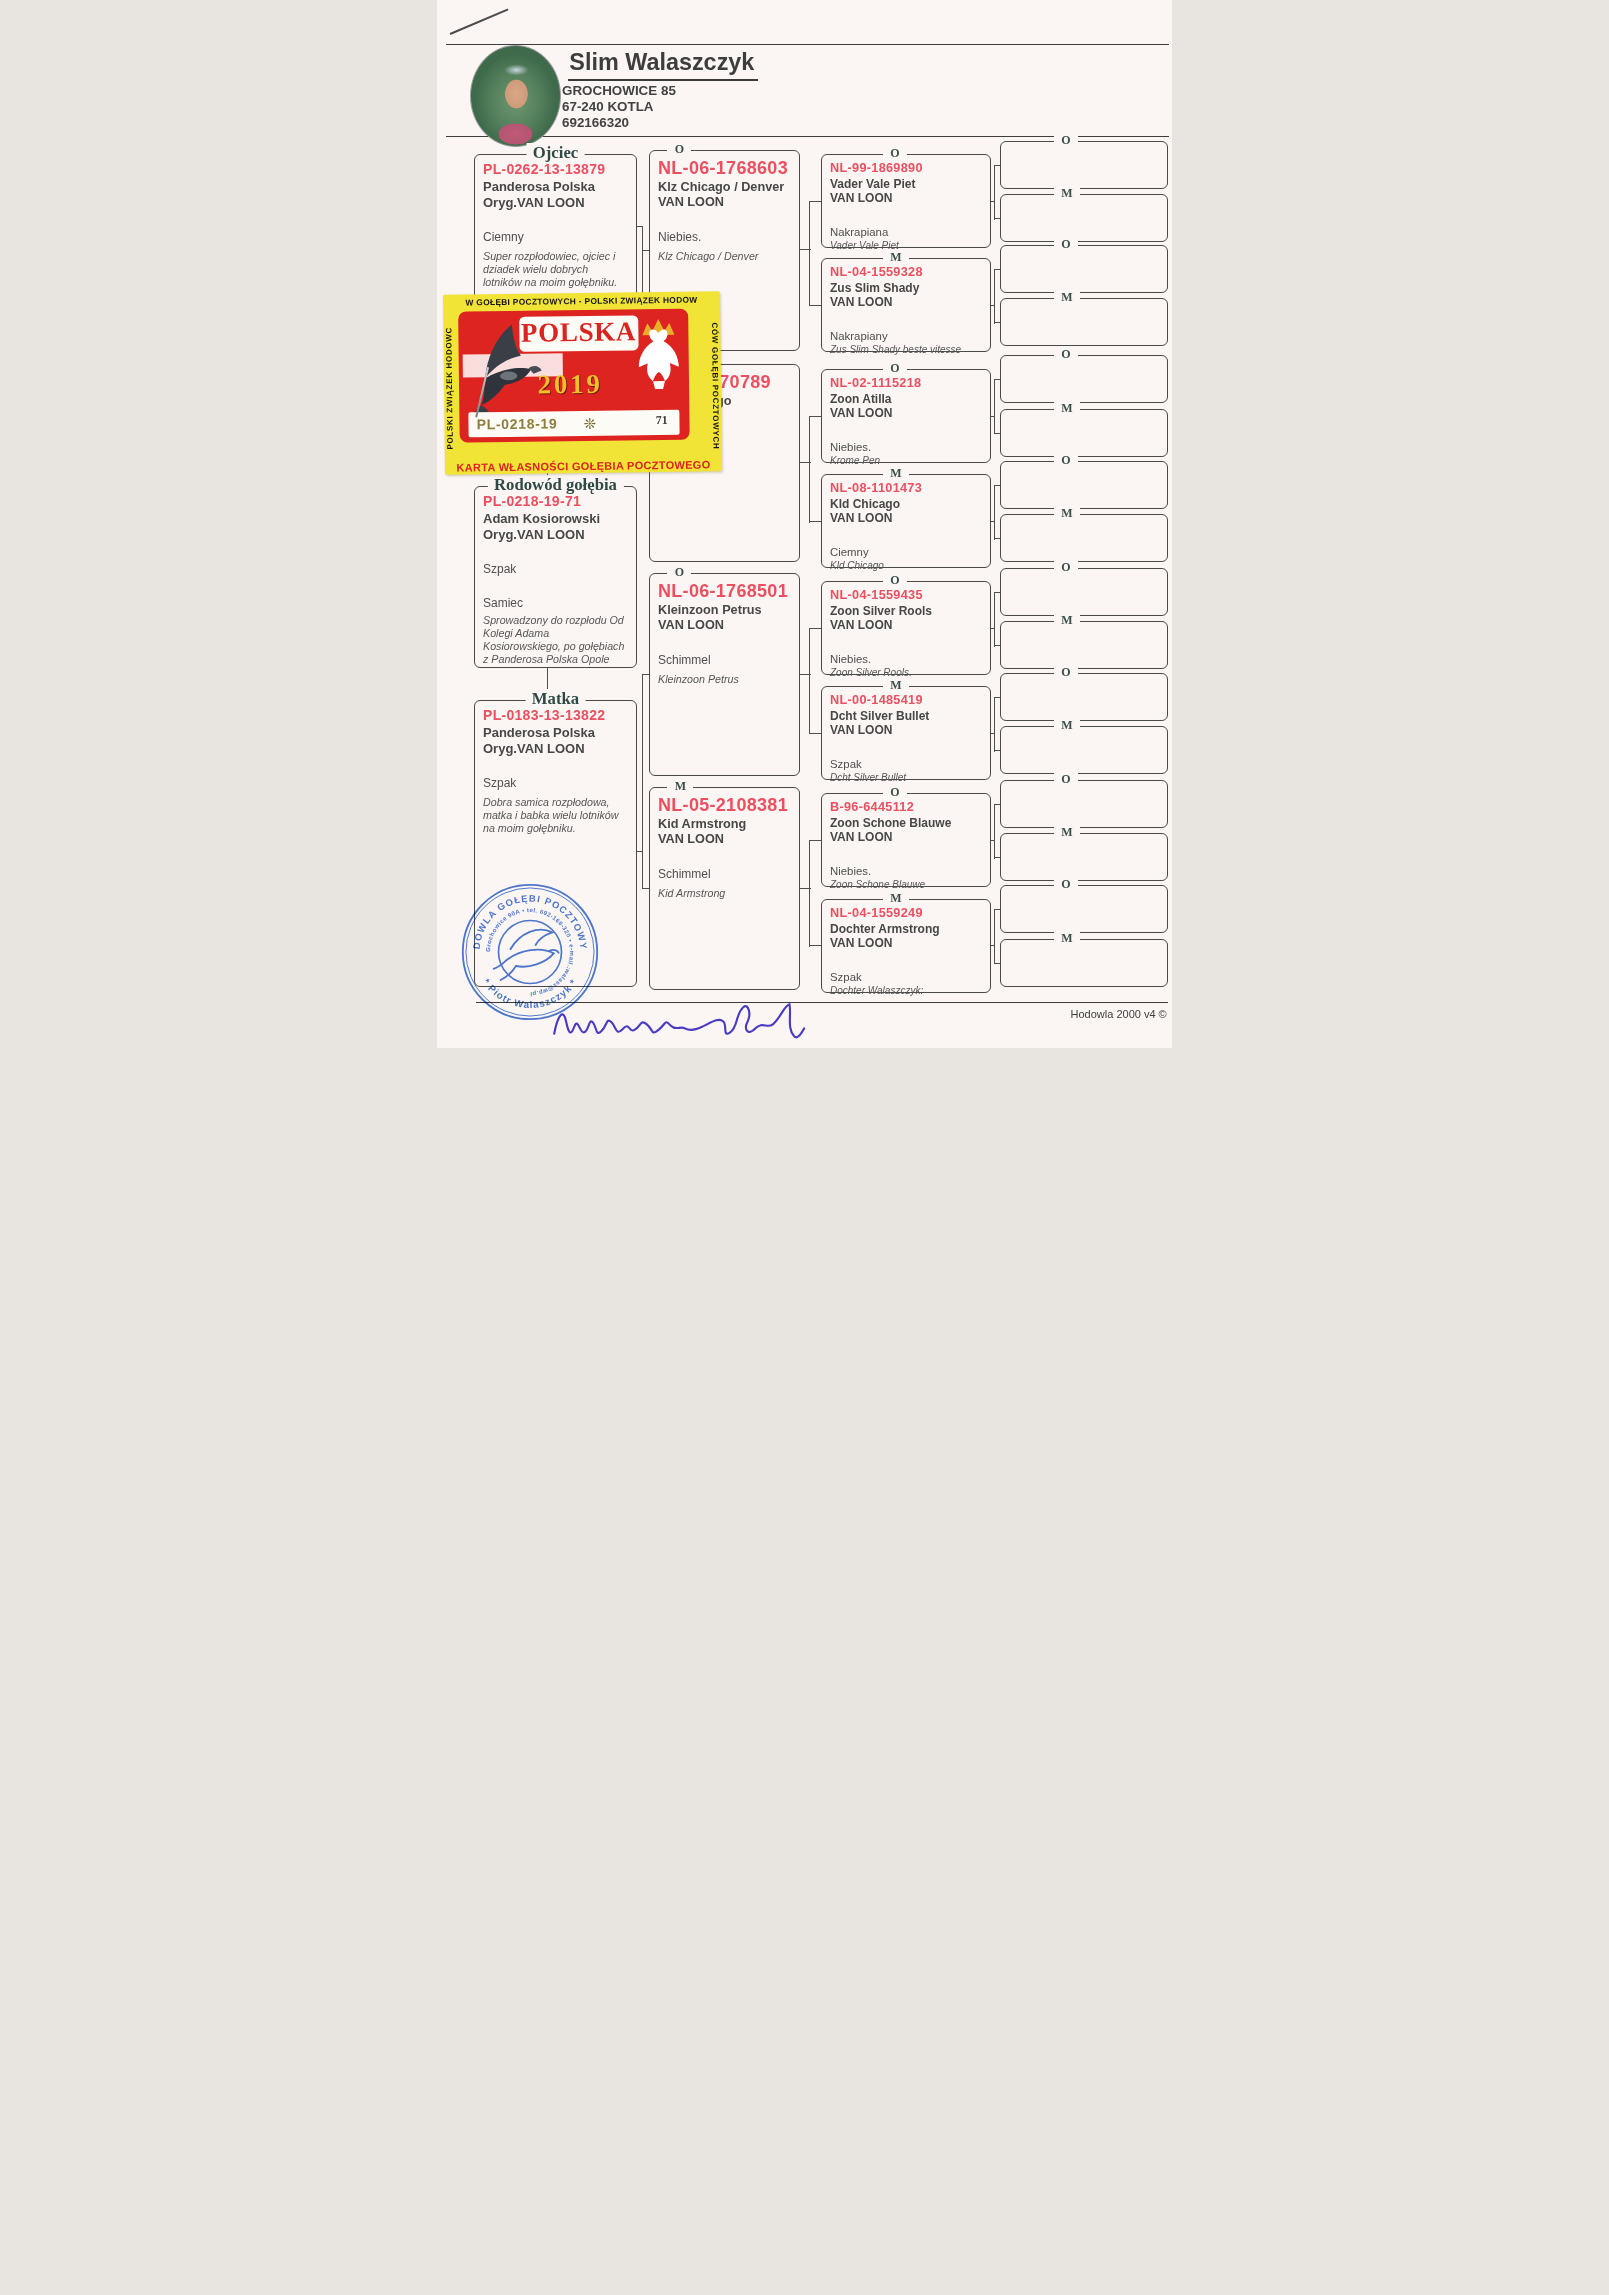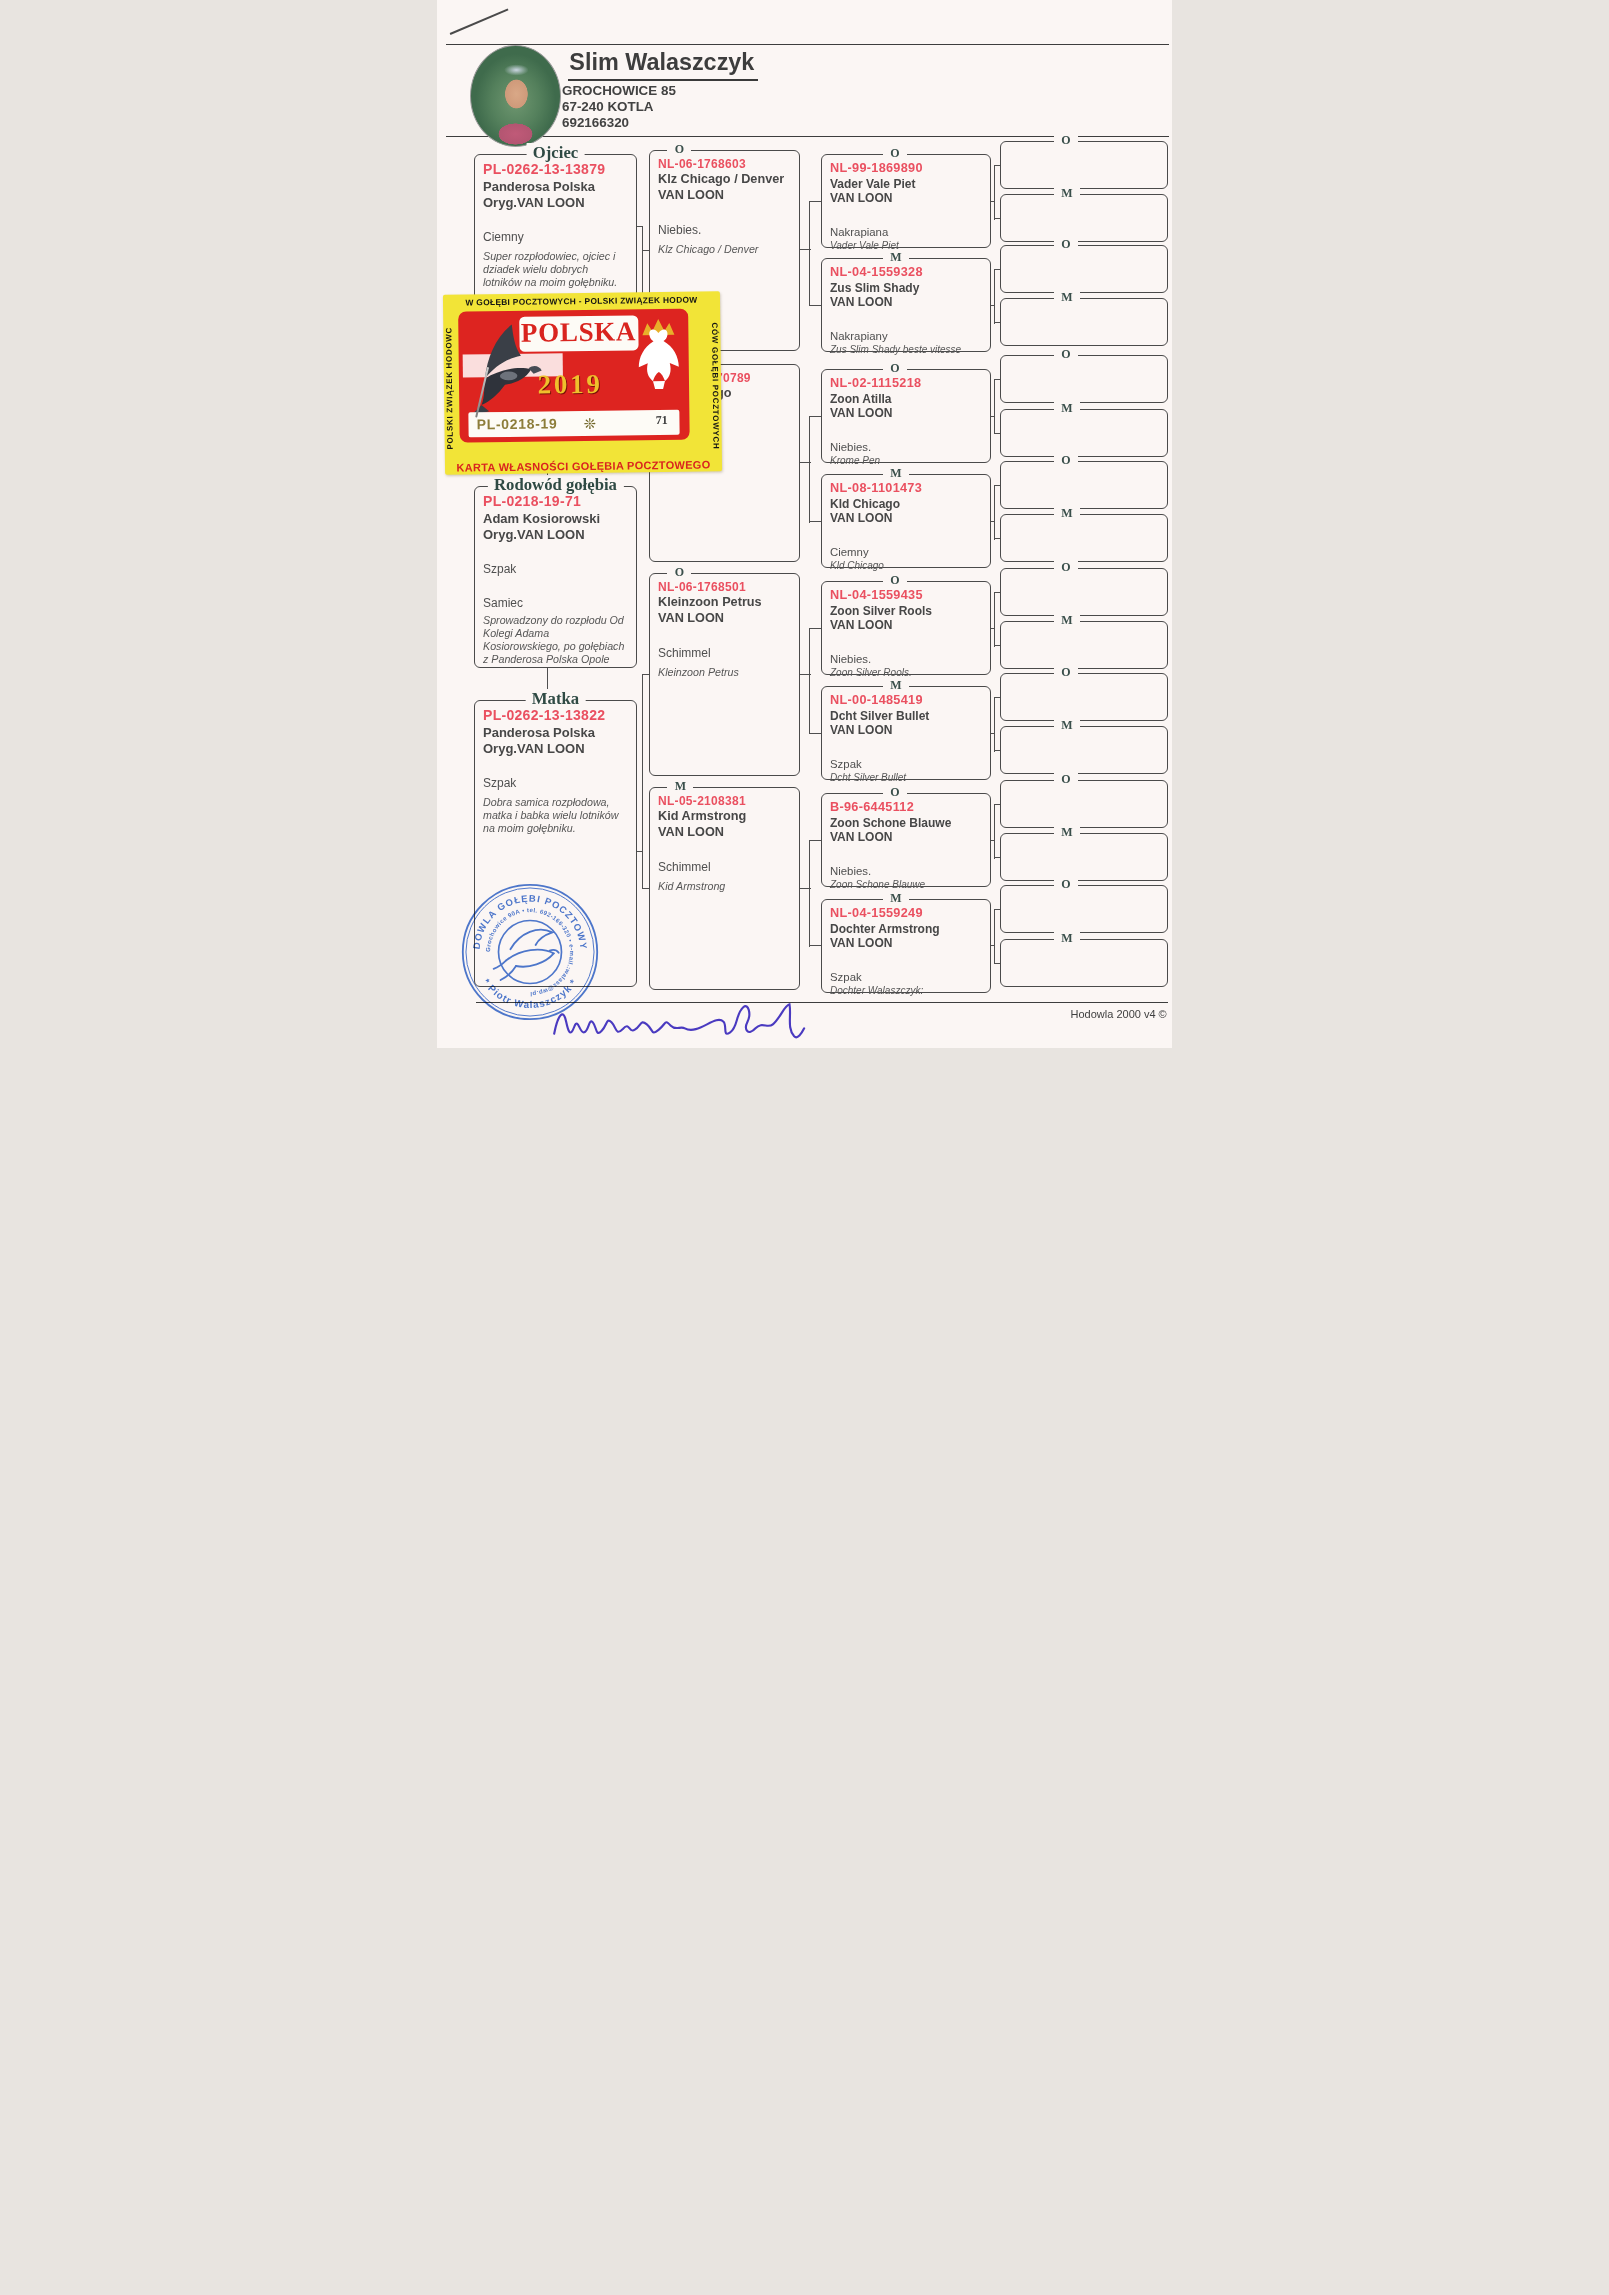--- a/index.html
+++ b/index.html
@@ -7,21 +7,21 @@
         font-family:"Liberation Sans",sans-serif;overflow:hidden;}
   .hline{position:absolute;background:#3d3d3d;height:1.3px;}
   .conn{position:absolute;background:#4f4f4f;}
   .pbox{position:absolute;border:1.3px solid #4a4a4a;border-radius:6px;background:#fbf6f4;
         padding:6px 8px;box-sizing:border-box;z-index:2;}
   .pbox .lab{position:absolute;top:-9.4px;background:#fbf6f4;padding:0 7.3px;
         font-family:"Liberation Serif",serif;font-weight:bold;font-size:12px;color:#3a4f4b;line-height:14.7px;}
   .pbox .ttl{position:absolute;top:-12px;left:50%;transform:translateX(-50%);background:#fbf6f4;
         padding:0 6.7px;font-family:"Liberation Serif",serif;font-weight:bold;font-size:16.7px;
         color:#2f4a44;white-space:nowrap;line-height:20px;}
-  .ring{color:#ea5060;font-weight:bold;font-size:12px;letter-spacing:0.3px;line-height:1.25;}
+  .ring{color:#ea5060;font-weight:bold;font-size:18px;letter-spacing:0.3px;line-height:1.25;}
   .bname{font-weight:bold;color:#474747;font-size:12.7px;line-height:1.24;}
   .bcolor{color:#4f4f4f;font-size:12px;line-height:1.3;margin-top:19px;}
   .bnote{color:#565656;font-style:italic;font-size:10.7px;line-height:1.22;margin-top:4.7px;}
   .big .ring{font-size:14px;}
   .big .bname{font-size:13px;}
   .sm .ring{font-size:12.7px;}
   .sm .bname{font-size:12px;line-height:1.2;}
   .sm .bcolor{font-size:11.4px;line-height:1.25;}
   .sm .bnote{font-size:10px;margin-top:1.3px;}
   .frag{padding-left:59px;}
@@ -163,21 +163,21 @@
     <div class="ring">PL-0218-19-71</div>
     <div class="bname">Adam Kosiorowski</div>
     <div class="bname">Oryg.VAN LOON</div>
     <div class="bcolor">Szpak</div>
     <div class="bcolor">Samiec</div>
     <div class="bnote" style="margin-top:2px;">Sprowadzony do rozpłodu Od Kolegi Adama Kosiorowskiego, po gołębiach z Panderosa Polska Opole</div>
   </div>
 
   <div class="pbox big" style="left:37px;top:700px;width:163px;height:287px;">
     <span class="ttl">Matka</span>
-    <div class="ring">PL-0262-13-13822</div>
+    <div class="ring">PL-0183-13-13822</div>
     <div class="bname">Panderosa Polska</div>
     <div class="bname">Oryg.VAN LOON</div>
     <div class="bcolor">Szpak</div>
     <div class="bnote">Dobra samica rozpłodowa, matka i babka wielu lotników na moim gołębniku.</div>
   </div>
 
   <div class="pbox" style="left:212px;top:150px;width:151px;height:201px;">
     <span class="lab" style="left:17.4px;">O</span>
     <div class="ring">NL-06-1768603</div>
     <div class="bname">Klz Chicago / Denver</div>

